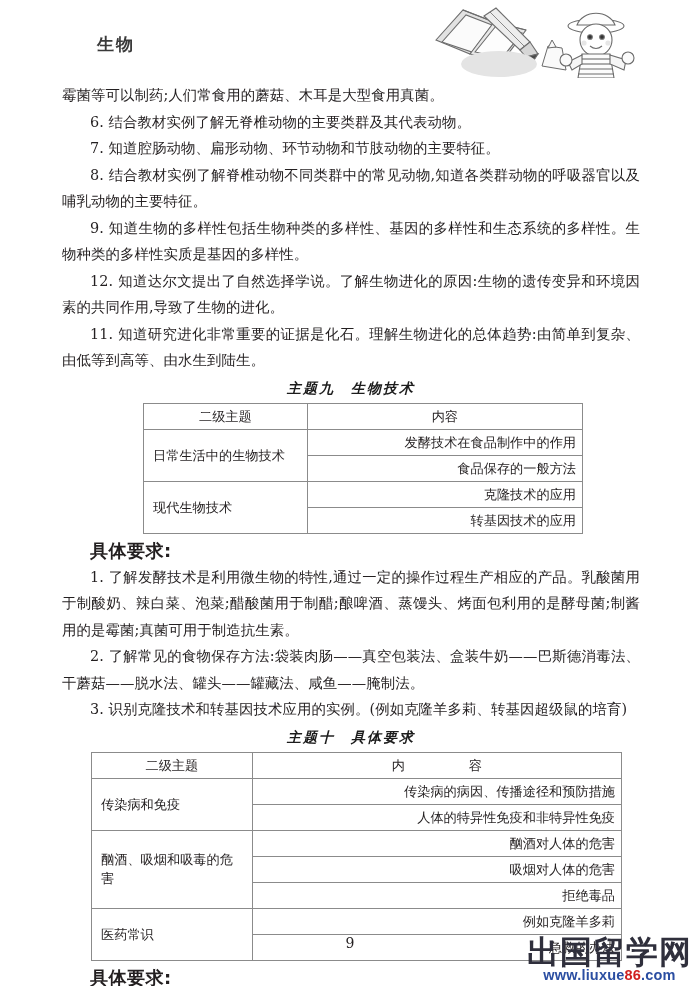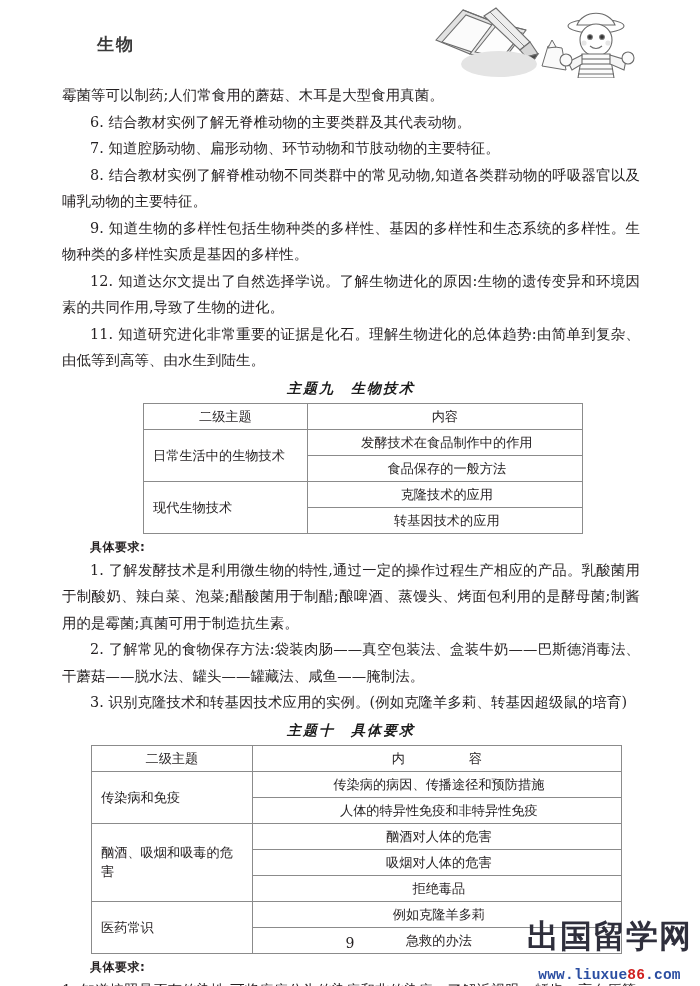--- a/index.html
+++ b/index.html
@@ -91,21 +91,21 @@
     line-height: 19px;
   }
   table.spec-table th {
     text-align: center;
   }
   table.spec-table td.subject-cell {
     text-align: left;
     padding-left: 9px;
   }
   table.spec-table td.content-cell {
-    text-align: center;
+    text-align: right;
     padding-left: 10px;
   }
   .tbl-wrap-1 {
     margin: 0 0 0 81px;
     width: 440px;
   }
   .tbl-wrap-1 table { width: 440px; }
   .tbl-wrap-1 .col-a { width: 164px; }
   .tbl-wrap-1 .col-b { width: 276px; }
 
@@ -116,21 +116,21 @@
   .tbl-wrap-2 table { width: 531px; }
   .tbl-wrap-2 .col-a { width: 161px; }
   .tbl-wrap-2 .col-b { width: 370px; }
   .hdr-spread {
     display: flex;
     justify-content: center;
     gap: 64px;
   }
 
   .req-head {
-    font-size: 12px;
+    font-size: 18px;
     font-weight: bold;
     font-family: "DejaVu Sans", "Liberation Sans", sans-serif;
     margin: 5px 0 1px 28px;
     letter-spacing: 0.5px;
   }
 
   
   #page-number {
     position: absolute;
     left: 0;
@@ -153,23 +153,23 @@
     font-size: 32px;
     font-weight: bold;
     color: #2f2f3c;
     font-family: "DejaVu Sans", "Liberation Sans", sans-serif;
     letter-spacing: 1px;
     display: block;
   }
   #watermark-url {
     font-size: 14.5px;
     font-weight: bold;
-    font-family: Liberation Mono, monospace;
+    font-family: Liberation Sans, sans-serif;
     display: block;
-    margin-top: 16px;
+    margin-top: 0;
     letter-spacing: 0.2px;
   }
   .wm-blue { color: #2b4ea2; }
   .wm-red { color: #d02020; }
 </style>
 </head>
 <body>
 
 <div id="page-header">
 

